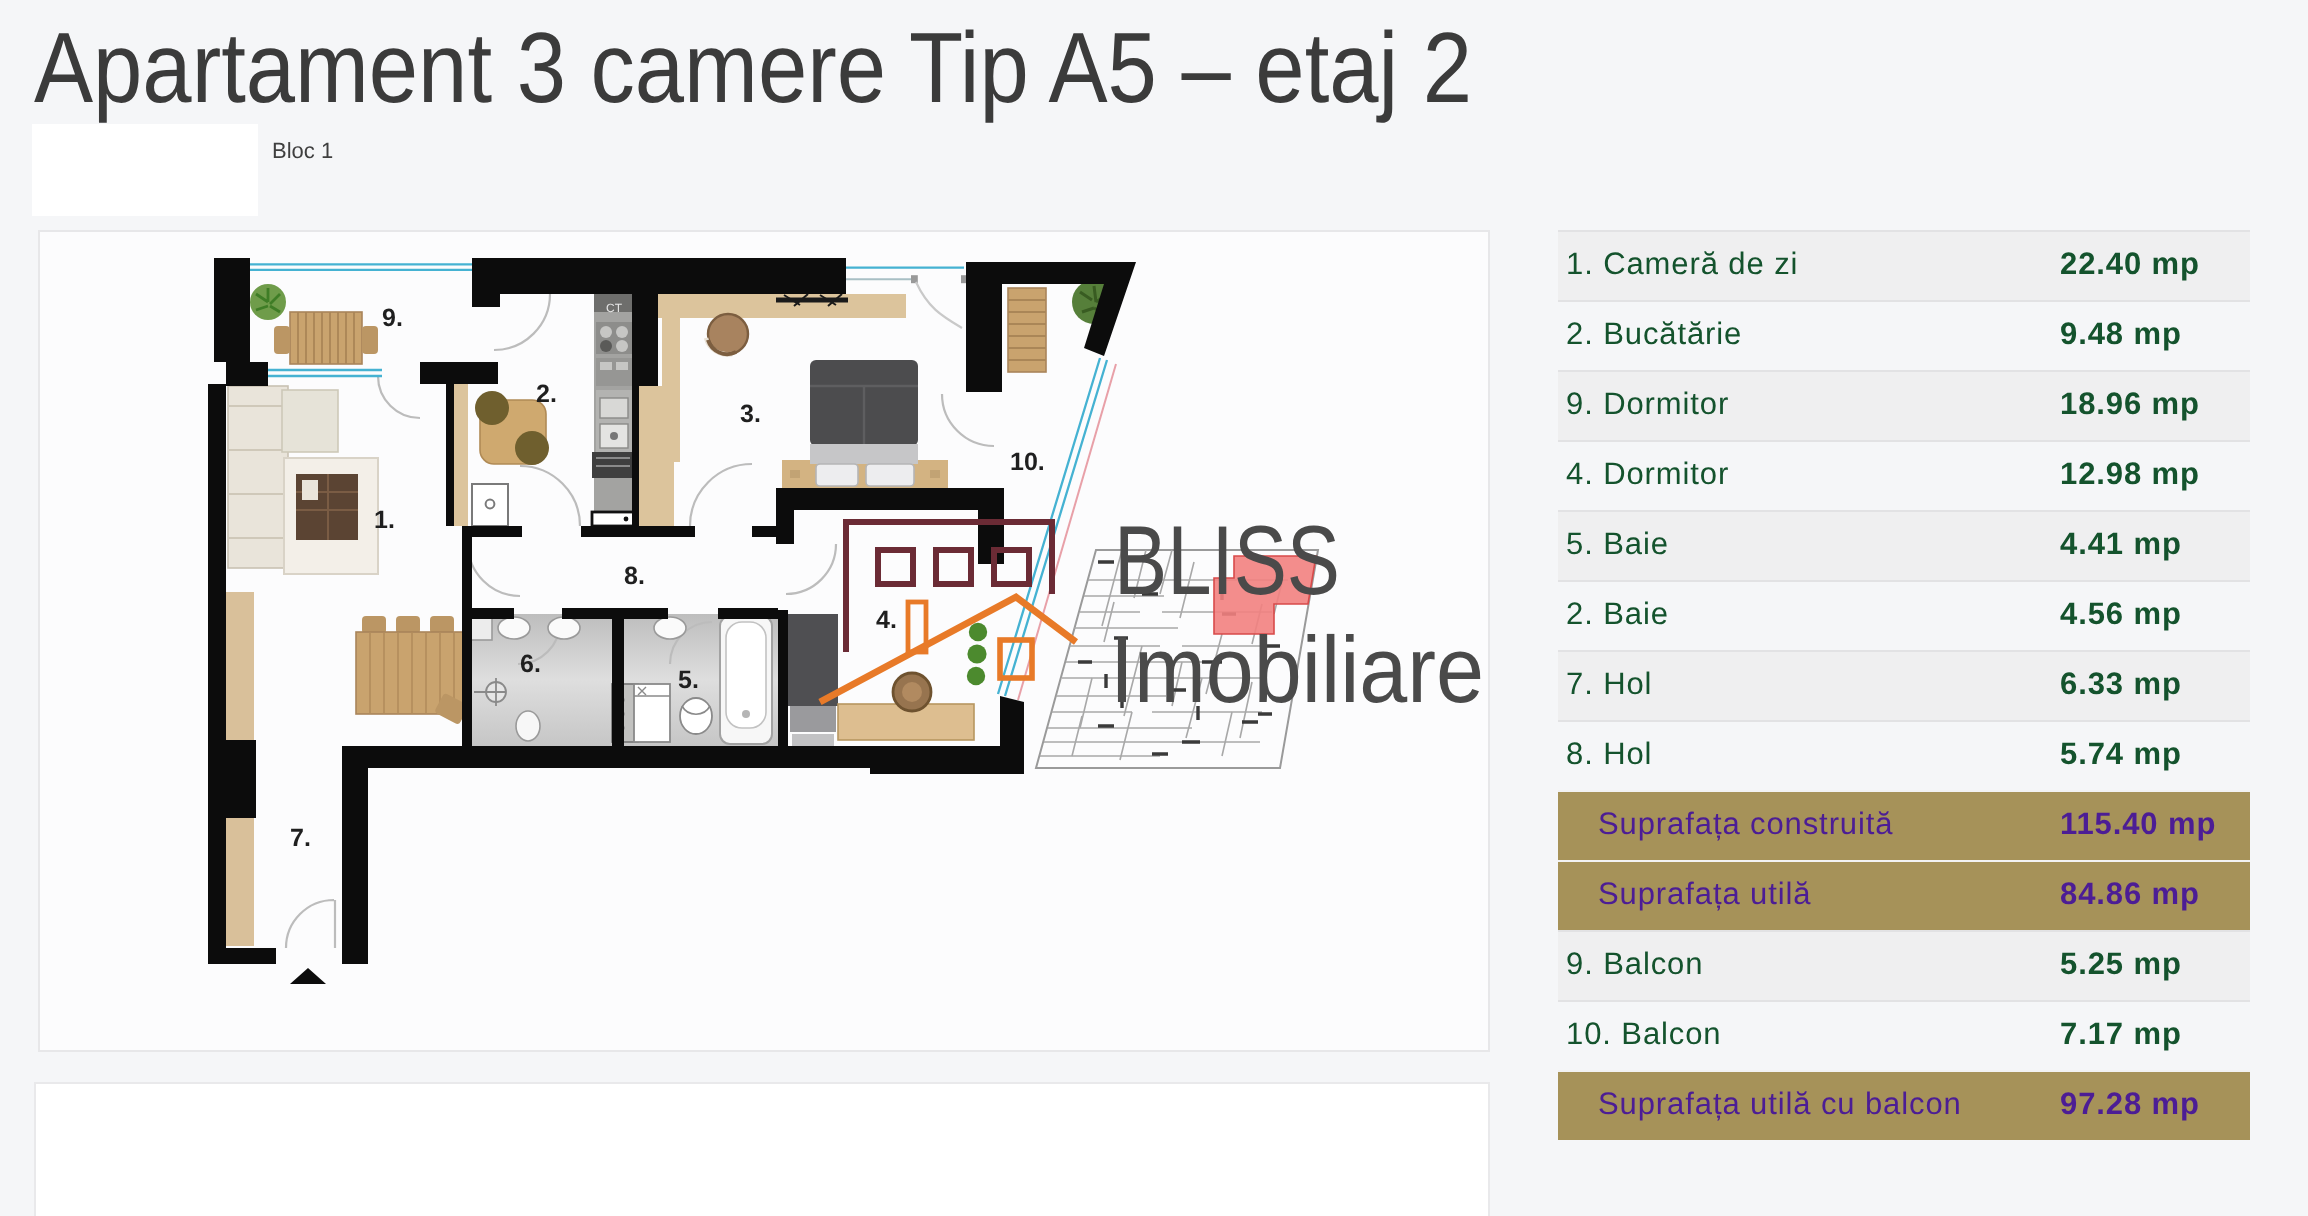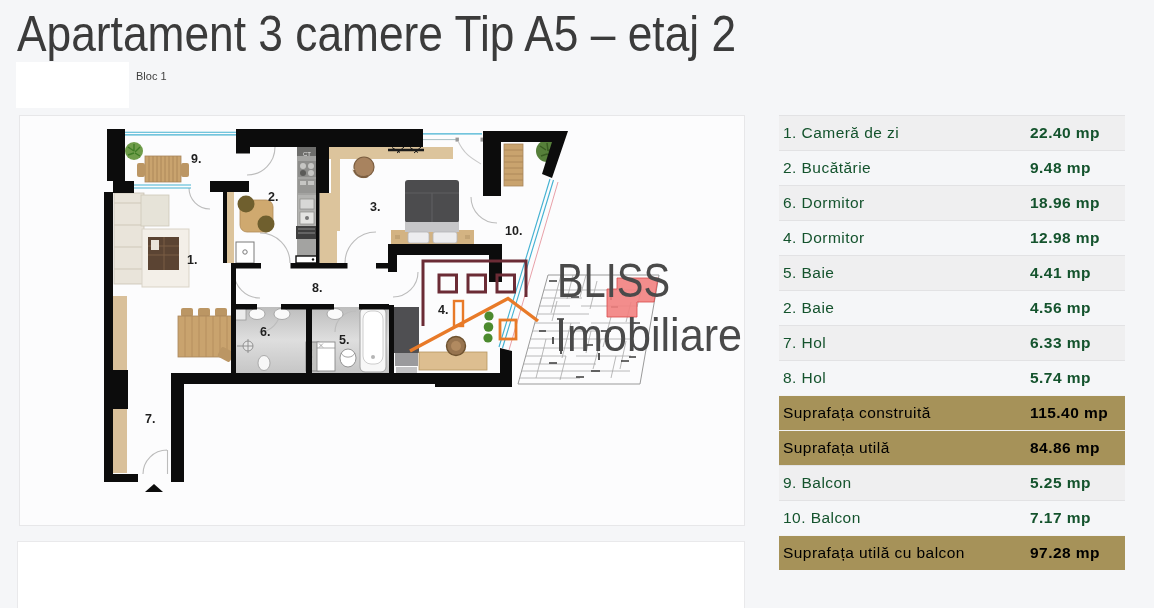--- a/index.html
+++ b/index.html
@@ -13,21 +13,21 @@
   .planbox{position:absolute;left:19px;top:115px;width:726px;height:411px;
            background:#fcfcfd;border:1px solid #e7e7e9;box-sizing:border-box;}
   .botbox{position:absolute;left:17px;top:541px;width:728px;height:80px;
           background:#ffffff;border:1px solid #e9e9eb;box-sizing:border-box;}
   .table{position:absolute;left:779px;top:115px;width:346px;}
   .row{height:35px;display:flex;align-items:center;font-size:15.5px;letter-spacing:0.45px;color:#14532d;
        border-top:1px solid #e2e2e4;box-sizing:border-box;}
   .row .lbl{padding-left:4px;}
   .row .val{position:absolute;left:251px;font-weight:bold;}
   .row.odd{background:#efeff0;}
-  .row.gold{background:#a69259;color:#000000;border-top:1px solid #f2f2f2;}
+  .row.gold{background:#a69259;color:#4c1d95;border-top:1px solid #f2f2f2;padding-left:16px;}
 </style>
 </head>
 <body>
   <div class="title">Apartament 3 camere Tip A5 – etaj 2</div>
   <div class="tab"></div>
   <div class="bloc">Bloc&nbsp;1</div>
   <div class="planbox">
   <svg width="726" height="411" viewBox="19 115 726 411">
     <defs>
       <linearGradient id="gg" x1="0" y1="0" x2="0" y2="1">
@@ -241,21 +241,21 @@
   <div class="table">
     <div class="row odd">
       <span class="lbl">1. Cameră de zi</span>
       <span class="val">22.40 mp</span>
     </div>
     <div class="row">
       <span class="lbl">2. Bucătărie</span>
       <span class="val">9.48 mp</span>
     </div>
     <div class="row odd">
-      <span class="lbl">6. Dormitor</span>
+      <span class="lbl">9. Dormitor</span>
       <span class="val">18.96 mp</span>
     </div>
     <div class="row">
       <span class="lbl">4. Dormitor</span>
       <span class="val">12.98 mp</span>
     </div>
     <div class="row odd">
       <span class="lbl">5. Baie</span>
       <span class="val">4.41 mp</span>
     </div>

